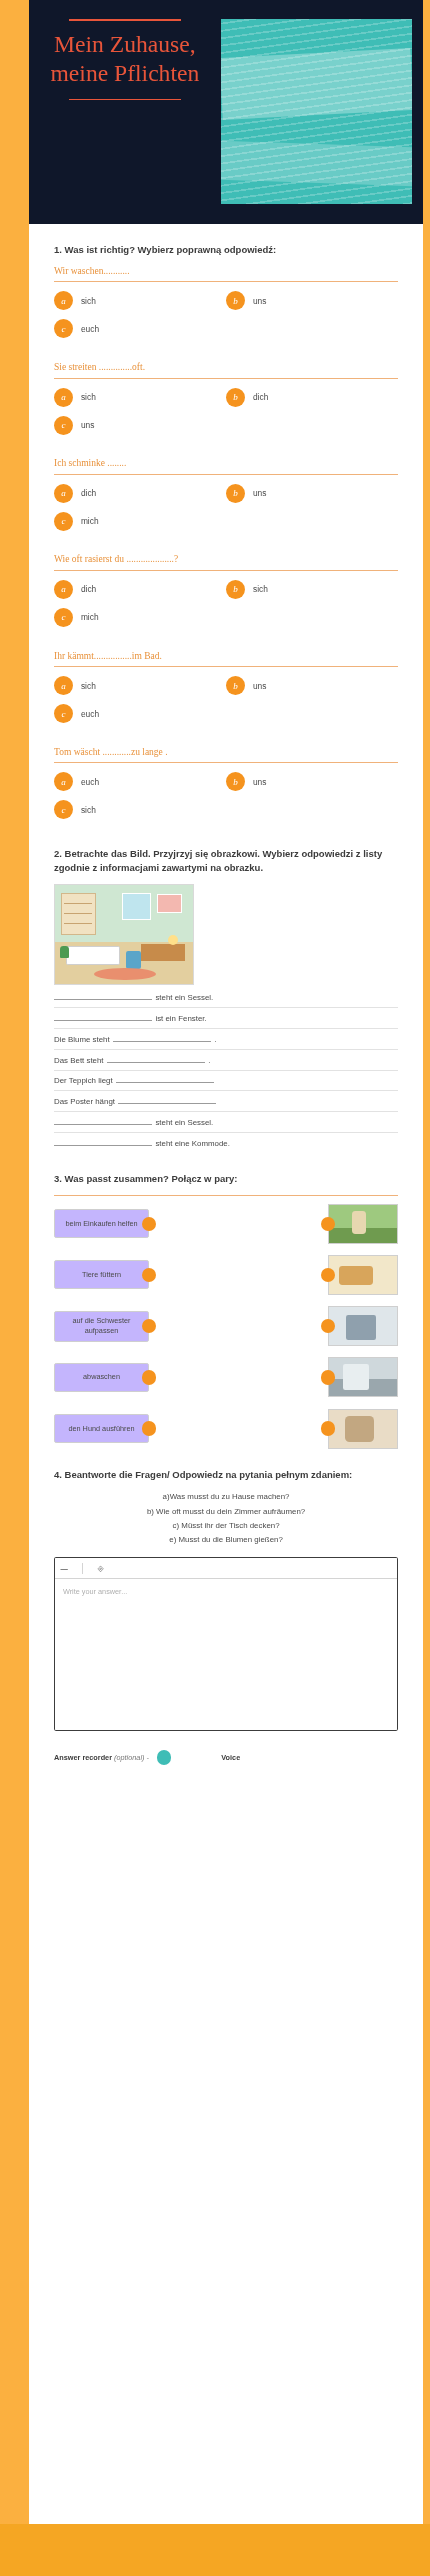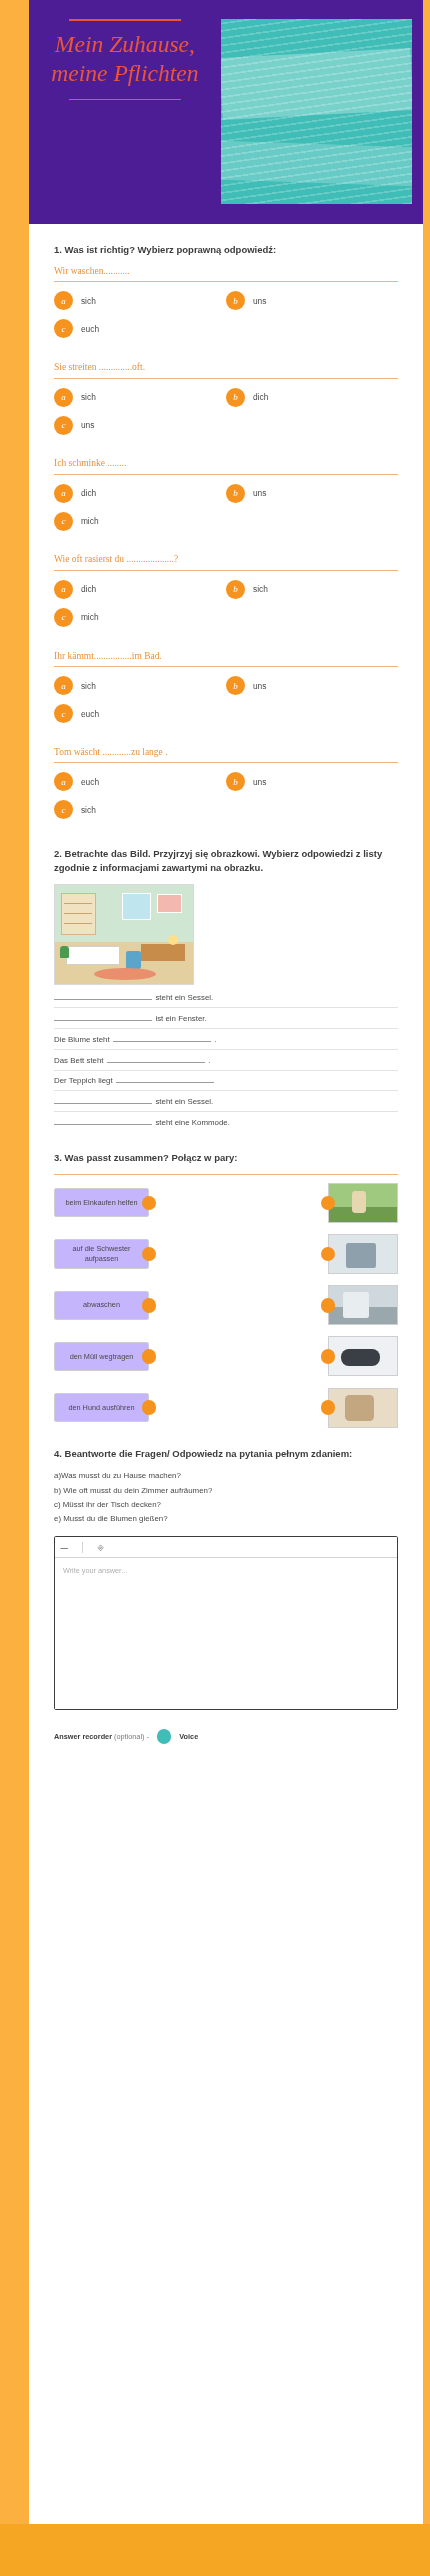--- a/index.html
+++ b/index.html
@@ -40,25 +40,24 @@
     position: relative;
     margin: 0 7.9px 0 29px;
     background: #ffffff;
     padding: 0 0 22.4px 0;
     min-height: 2524px;
   }
 
   
   .header {
     display: flex;
-    background: #4c1d95;
+    background: #0f172a;
     padding: 0;
     height: 224px;
     align-items: flex-start;
-    font-style: italic;
   }
   .title-box {
     flex: 1 1 50%;
     padding: 19px 10px 0 10px;
     display: flex;
     flex-direction: column;
     align-items: center;
   }
   .title-rule {
     width: 112px;
@@ -254,20 +253,21 @@
   .mi-f { background: linear-gradient(#e9dcc6 0 100%); }
   .mi-f:after { content:""; position:absolute; left:15.7px; top:6.7px; width:29px; height:26px; background:#c2a781; border-radius:4.5px; }
   .mi-g { background: #ffffff; }
   .mi-g:after { content:""; position:absolute; left:19px; top:7.9px; width:19px; height:25px; background:#f2c14e; border-radius:3.4px; }
 
   
   .open-q {
     font-size: 7.9px;
     color: #4a4a4a;
     line-height: 1.8;
+    text-align: center;
   }
   .editor {
     margin-top: 10px;
     border: 1.1px solid #3c3c3c;
     border-radius: 1.7px;
     background: #fff;
   }
   .editor-toolbar {
     display: flex;
     align-items: center;
@@ -286,26 +286,26 @@
     font-size: 7.3px;
   }
   .recorder {
     display: flex;
     align-items: center;
     gap: 7.9px;
     margin: 19px 0 5.6px 0;
     font-size: 7.3px;
   }
   .rec-label { font-weight: bold; color: #3c3c3c; }
-  .rec-label span.opt { font-weight: normal; color: #7a7a7a; }
+  .rec-label span.opt { font-weight: normal; color: #7a7a7a; font-style: italic; }
   .rec-dot {
     width: 14.6px; height: 14.6px; border-radius: 50%;
     background: #3fbdb6;
   }
-  .rec-voice { color: #3c3c3c; font-weight: bold; }
+  .rec-voice { color: #3c3c3c; font-weight: bold; margin-left: 42px; }
   .q-rule { border: none; border-top: 0.6px solid #f0b27a; margin: 4.5px 0 0 0; }
 </style>
 </head>
 <body>
 
 <div class="page">
   <div class="frame-left"></div>
   <div class="frame-right"></div>
   <div class="sidebar-mark"></div>
 
@@ -474,20 +474,24 @@
         <div class="fill-row">
           <span class="ind">Das Bett steht</span>
           <span class="blank wide"></span>
           <span class="ind">.</span>
         </div>
         <div class="fill-row">
           <span class="ind">Der Teppich liegt</span>
           <span class="blank wide"></span>
         </div>
         <div class="fill-row">
+          <span class="ind">Das Poster hängt</span>
+          <span class="blank wide"></span>
+        </div>
+        <div class="fill-row">
           <span class="blank wide"></span>
           <span class="ind">steht ein Sessel.</span>
         </div>
         <div class="fill-row">
           <span class="blank wide"></span>
           <span class="ind">steht eine Kommode.</span>
         </div>
       </div>
     </div>
 
@@ -498,44 +502,44 @@
       <div class="match-list">
 
         <div class="match-row">
           <div class="match-card">beim Einkaufen helfen</div>
           <div class="dot-left"></div>
           <div class="gap"></div>
           <div class="dot-right"></div>
           <div class="match-img mi-a"></div>
         </div>
 
+        <div class="match-row">
+          <div class="match-card">Tiere füttern</div>
+          <div class="dot-left"></div>
+          <div class="gap"></div>
+          <div class="dot-right"></div>
+          <div class="match-img mi-b"></div>
+        </div>
 
         <div class="match-row">
           <div class="match-card">auf die Schwester aufpassen</div>
           <div class="dot-left"></div>
           <div class="gap"></div>
           <div class="dot-right"></div>
           <div class="match-img mi-c"></div>
         </div>
 
         <div class="match-row">
           <div class="match-card">abwaschen</div>
           <div class="dot-left"></div>
           <div class="gap"></div>
           <div class="dot-right"></div>
           <div class="match-img mi-d"></div>
         </div>
 
-        <div class="match-row">
-          <div class="match-card">den Müll wegtragen</div>
-          <div class="dot-left"></div>
-          <div class="gap"></div>
-          <div class="dot-right"></div>
-          <div class="match-img mi-e"></div>
-        </div>
 
         <div class="match-row">
           <div class="match-card">den Hund ausführen</div>
           <div class="dot-left"></div>
           <div class="gap"></div>
           <div class="dot-right"></div>
           <div class="match-img mi-f"></div>
         </div>
 
 

